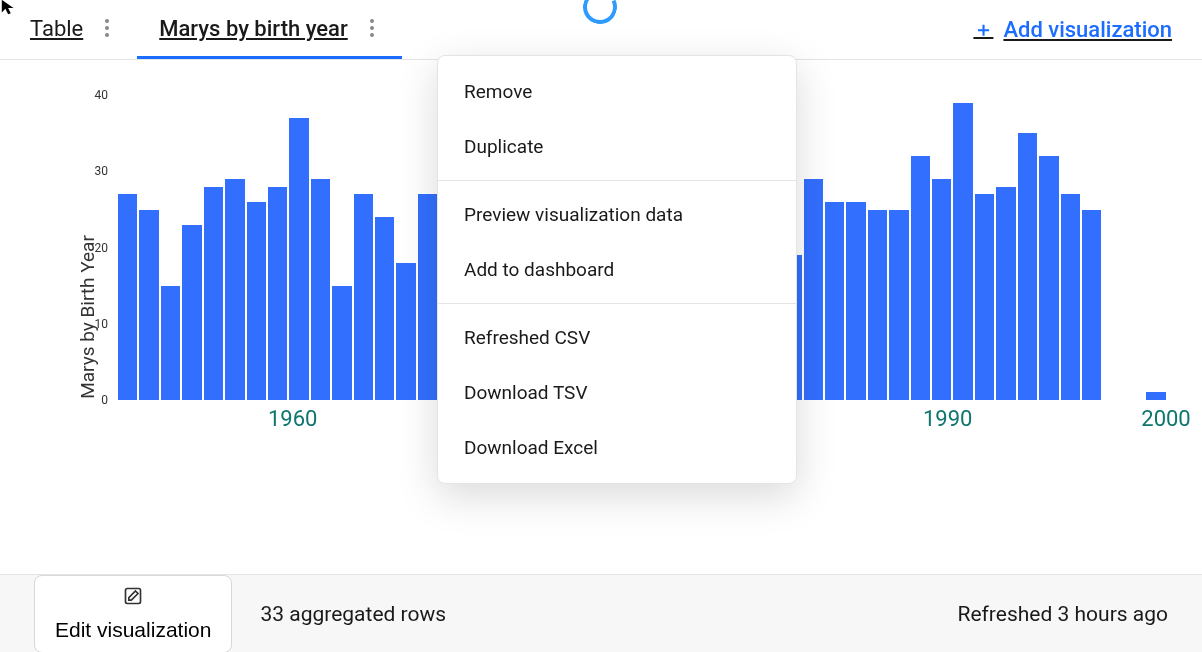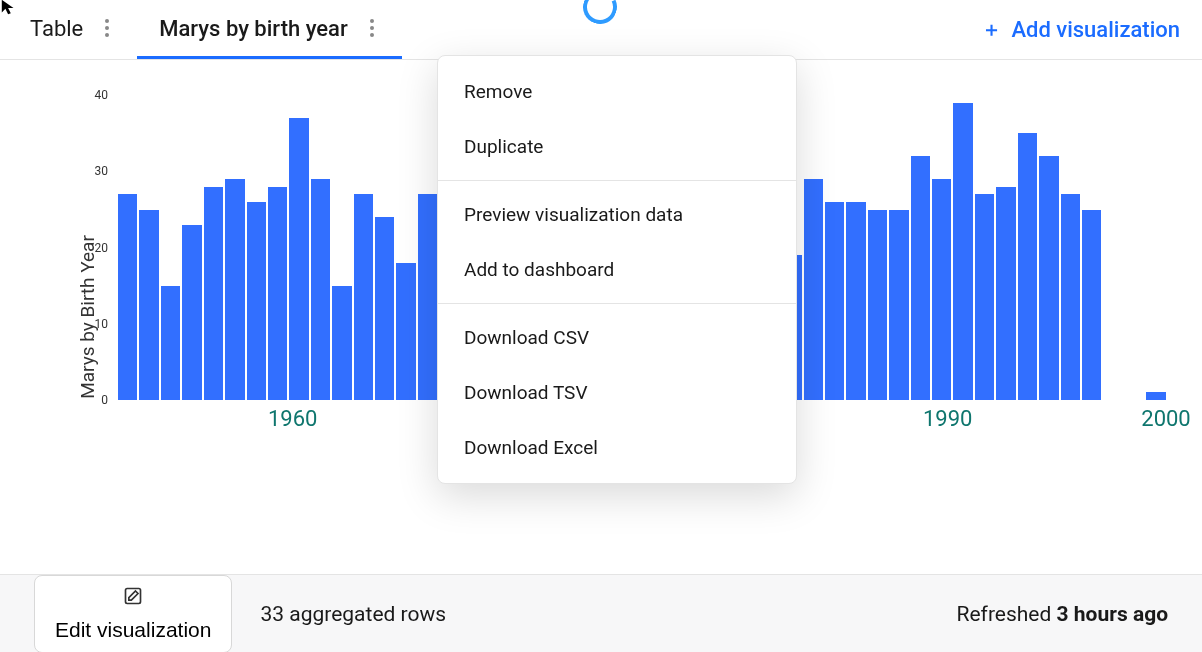--- a/index.html
+++ b/index.html
@@ -8,42 +8,42 @@
     --text: #1a1a1a;
     --muted: #555;
     --border: #e4e4e4;
     --bg-footer: #f7f7f8;
   }
   * { box-sizing: border-box; }
   html, body { margin:0; padding:0; width:1202px; height:652px; font-family: -apple-system, BlinkMacSystemFont, "Segoe UI", Roboto, Helvetica, Arial, sans-serif; color:var(--text); background:#fff; }
   .frame { width:1202px; height:652px; display:flex; flex-direction:column; position:relative; }
   .top-indicator { position:absolute; top:-10px; left:583px; width:34px; height:34px; border:4px solid #2e9bff; border-radius:50%; border-top-color:transparent; transform:rotate(20deg); pointer-events:none; }
   .top-cursor { position:absolute; top:-2px; left:0; width:18px; height:18px; pointer-events:none; }
-  .tabs-row { display:flex; align-items:center; height:60px; padding:0 22px 0 8px; border-bottom:1px solid var(--border); }
+  .tabs-row { display:flex; align-items:center; height:60px; padding:0 30px 0 8px; border-bottom:1px solid var(--border);text-decoration:underline; }
   .tab { display:flex; align-items:center; gap:16px; padding:0 22px; height:100%; font-size:22px; cursor:pointer; border-bottom:3px solid transparent; position:relative; }
   .tab.active { border-bottom-color:var(--blue-link); font-weight:500; }
   .kebab { display:inline-flex; flex-direction:column; gap:3px; padding:8px 6px; cursor:pointer; }
   .kebab span { width:4px; height:4px; background:#888; border-radius:50%; }
   .spacer { flex:1; }
   .add-viz { display:flex; align-items:center; gap:10px; color:var(--blue-link); font-size:22px; font-weight:500; cursor:pointer; }
   .add-viz .plus { font-size:20px; font-weight:700; }
   .chart-area { flex:1; position:relative; padding:20px 30px 10px 68px; }
   .ylabel { position:absolute; left:6px; top:50%; transform:translateY(-50%) rotate(-90deg); transform-origin:center; font-size:19px; color:#333; white-space:nowrap; }
   .plot { position:relative; width:1090px; height:360px; margin-left:8px; }
   .y-axis { position:absolute; left:-8px; top:0; bottom:40px; width:40px; }
   .y-tick { position:absolute; right:0; font-size:12px; color:#333; transform:translateY(-50%); text-align:right; width:40px; }
   .bars { position:absolute; left:42px; right:0; top:0; bottom:40px; display:flex; align-items:flex-end; gap:2px; }
   .bar { flex:1; background:var(--blue); min-width:0; }
   .x-axis { position:absolute; left:42px; right:0; bottom:0; height:34px; }
   .x-tick { position:absolute; font-size:22px; color:#0f766e; transform:translateX(-50%); }
   .footer { height:78px; background:var(--bg-footer); border-top:1px solid var(--border); display:flex; align-items:center; padding:0 34px; gap:28px; font-size:21px; }
   .edit-btn { display:flex; align-items:center; gap:12px; background:#fff; border:1px solid #d8d8d8; border-radius:8px; padding:10px 20px; font-size:21px; cursor:pointer;flex-direction:column; }
   .edit-icon { width:20px; height:20px; }
   .footer .spacer { flex:1; }
-  .refreshed b { font-weight:700; }
+  .refreshed b { font-weight:400; }
   .dropdown { position:absolute; left:437px; top:55px; width:360px; background:#fff; border:1px solid var(--border); border-radius:8px; box-shadow:0 12px 40px rgba(0,0,0,0.15); padding:8px 0; z-index:10; }
   .dropdown-item { padding:16px 26px; font-size:19px; cursor:pointer; }
   .dropdown-sep { height:1px; background:var(--border); margin:6px 0; }
 </style>
 </head>
 <body>
 
 <div class="frame">
   <div class="top-indicator"></div>
   <svg class="top-cursor" viewBox="0 0 20 20">
@@ -158,17 +158,17 @@
     </span>
   </div>
 
   <div class="dropdown">
     <div class="dropdown-item">Remove</div>
     <div class="dropdown-item">Duplicate</div>
     <div class="dropdown-sep"></div>
     <div class="dropdown-item">Preview visualization data</div>
     <div class="dropdown-item">Add to dashboard</div>
     <div class="dropdown-sep"></div>
-    <div class="dropdown-item">Download CSV</div>
+    <div class="dropdown-item">Refreshed CSV</div>
     <div class="dropdown-item">Download TSV</div>
     <div class="dropdown-item">Download Excel</div>
   </div>
 </div>
 
 </body></html>

